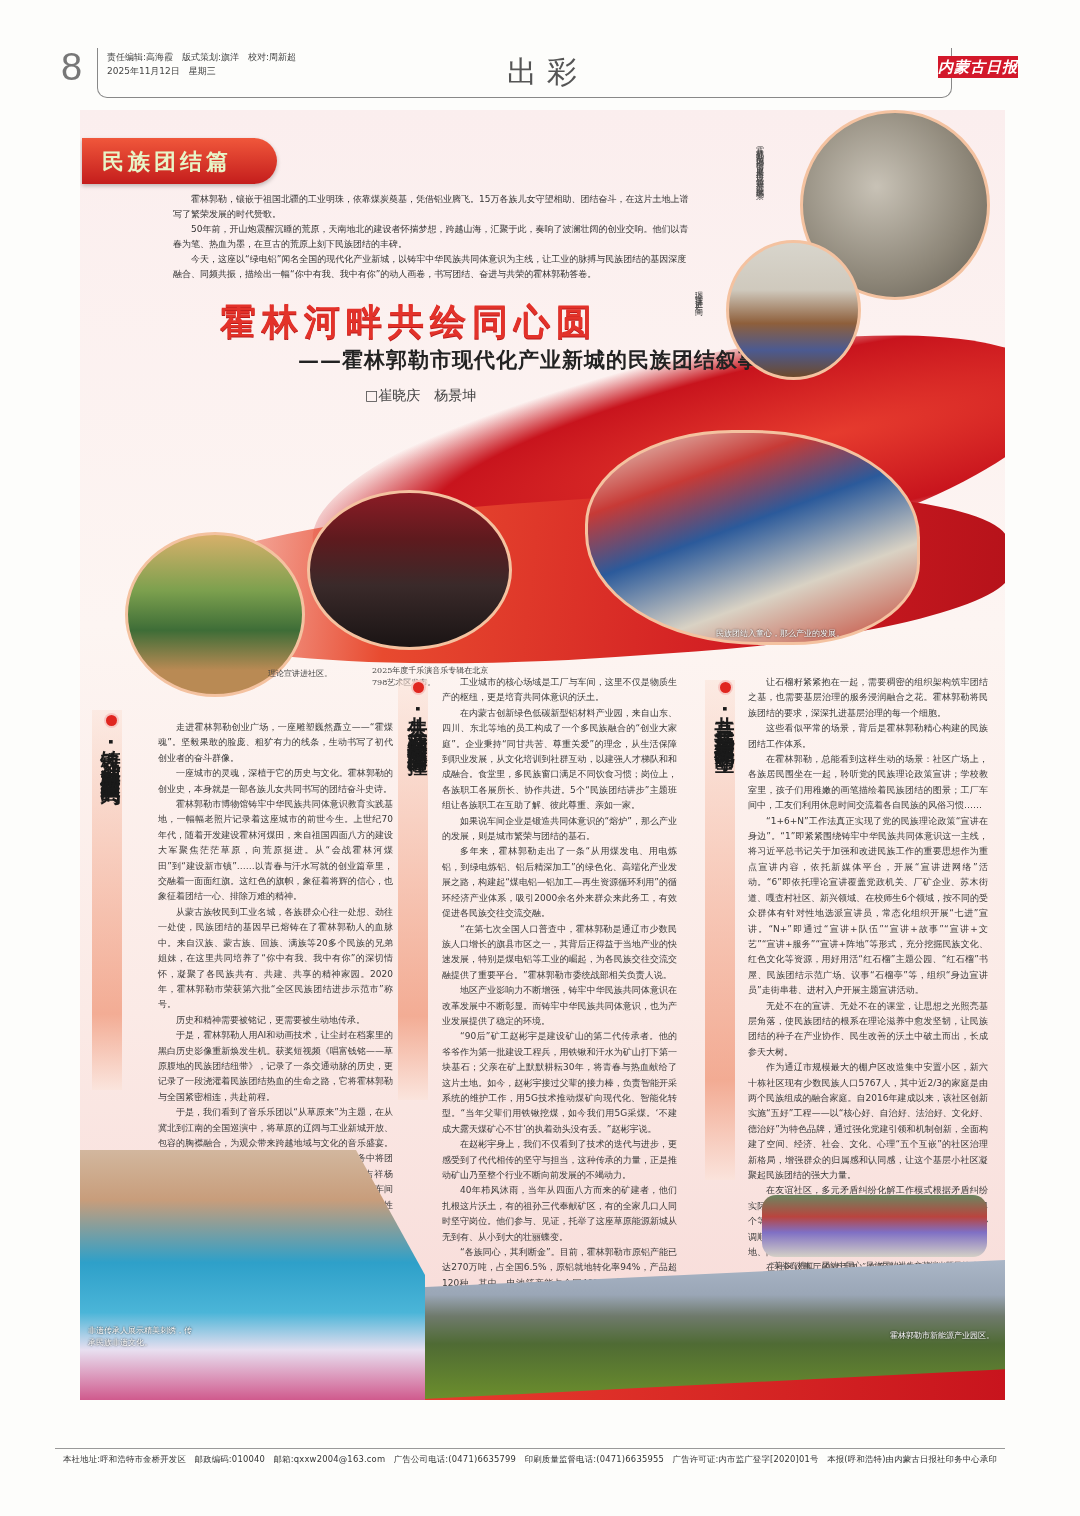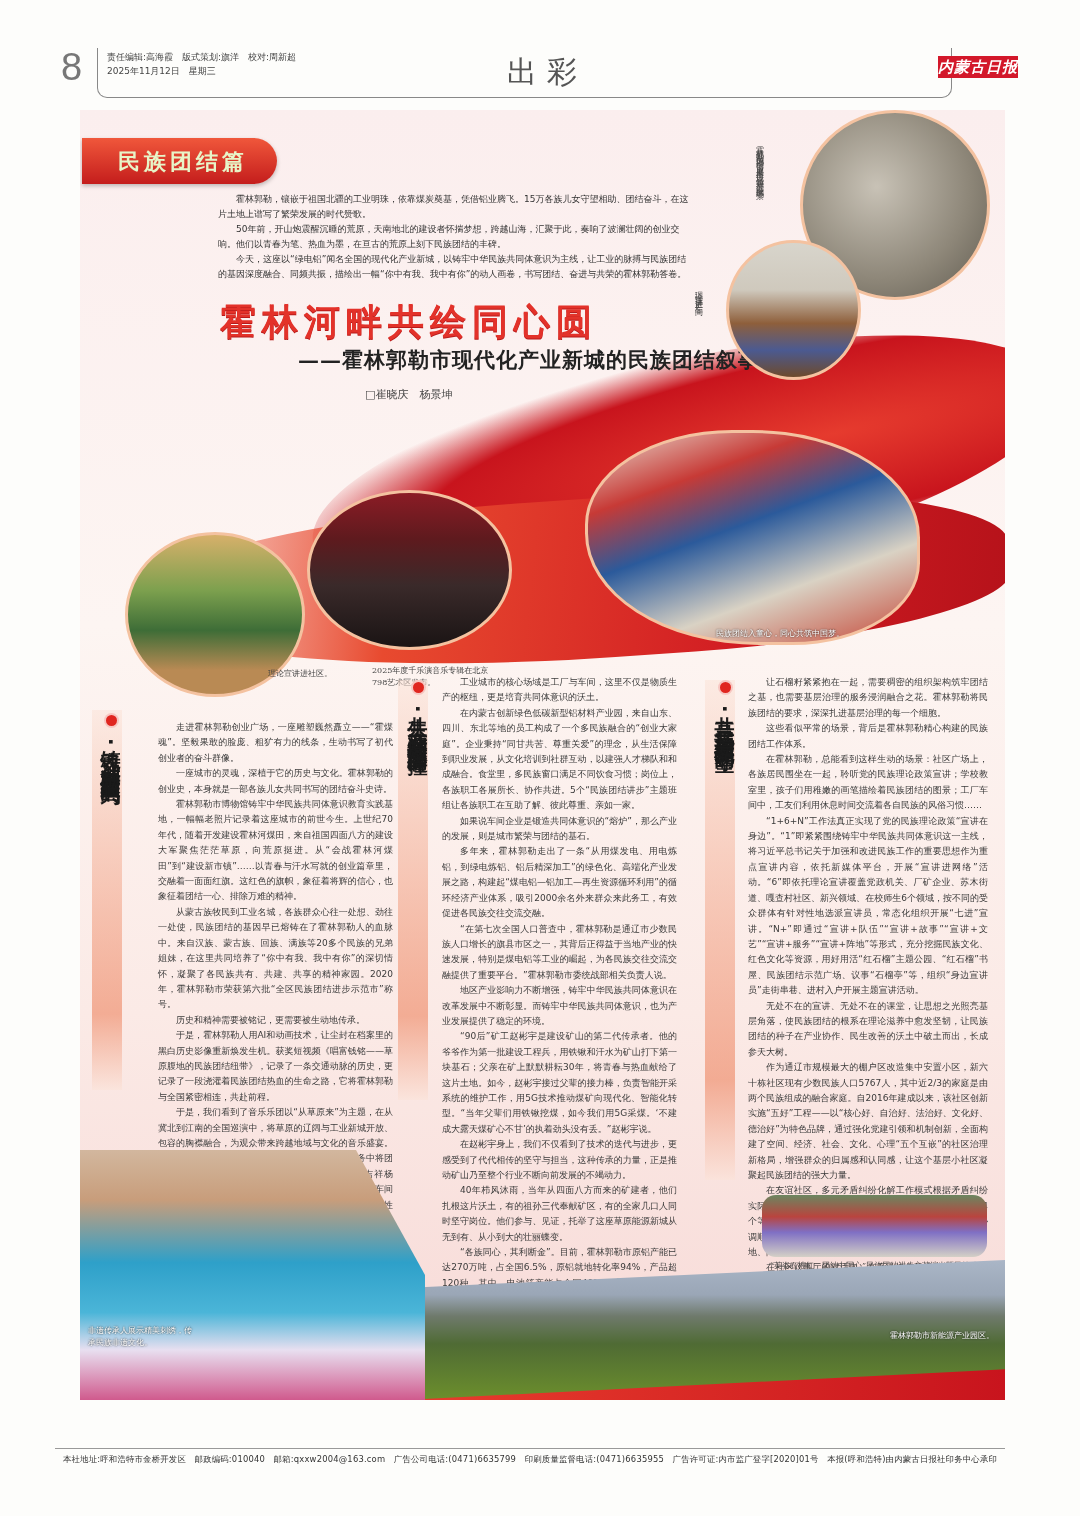--- a/index.html
+++ b/index.html
@@ -13,28 +13,28 @@
   .credits { position: absolute; left: 52px; top: 10px; font-size: 9px; line-height: 14px; color: #444; }
   .section-title { position: absolute; left: 452px; top: 12px; font-size: 30px; letter-spacing: 10px; color: #555; font-family: Liberation Sans, sans-serif; }
   .paper-logo { position: absolute; left: 883px; top: 16px; width: 80px; height: 22px; background: #d3182a; color: #fff; font-family: "DejaVu Serif", serif; font-size: 15px; font-style: italic; font-weight: bold; text-align: center; line-height: 22px; letter-spacing: 1px; }
 
   
   .page { position: absolute; left: 80px; top: 110px; width: 925px; height: 1290px; background: linear-gradient(180deg, #fbeeee 0%, #fdf5f2 40%, #fbeae6 70%, #f7d9d6 100%); overflow: hidden; }
   .ribbon-top { position: absolute; right: -60px; top: 250px; width: 760px; height: 210px; background: radial-gradient(ellipse at 70% 50%, #e63b2e 0%, #c8141d 55%, rgba(200,20,30,0) 75%); transform: rotate(-12deg); border-radius: 50%; }
   .ribbon-mid { position: absolute; left: 50px; top: 390px; width: 880px; height: 160px; background: linear-gradient(100deg, rgba(230,60,40,0) 0%, #e84a2f 30%, #d11c22 70%, #b5121a 100%); border-radius: 50% 50% 40% 60%; transform: rotate(-4deg); }
   .ribbon-bottom { position: absolute; left: 0; bottom: 0; width: 925px; height: 70px; background: linear-gradient(90deg, #d11c22, #e63a2c 40%, #c8141d); border-radius: 0 0 0 30px; }
 
-  .badge { position: absolute; left: 2px; top: 28px; width: 195px; height: 46px; background: linear-gradient(180deg, #f0573b, #c41d1c); border-radius: 0 23px 23px 0; box-shadow: 0 2px 4px rgba(0,0,0,.25); color: #e7f5c8; font-family: "DejaVu Serif", serif; font-weight: bold; font-size: 22px; letter-spacing: 4px; line-height: 46px; padding-left: 36px; }
+  .badge { position: absolute; left: 2px; top: 28px; width: 195px; height: 46px; background: linear-gradient(180deg, #f0573b, #c41d1c); border-radius: 0 23px 23px 0; box-shadow: 0 2px 4px rgba(0,0,0,.25); color: #e7f5c8; font-family: "DejaVu Serif", serif; font-weight: bold; font-size: 22px; letter-spacing: 4px; line-height: 46px; padding-left: 20px; }
 
   .lead { position: absolute; left: 93px; top: 82px; width: 520px; font-size: 9px; line-height: 15px; color: #333; }
-  .lead p { text-indent: 2em; margin-left: 45px; }
+  .lead p { text-indent: 2em; }
 
   .headline { position: absolute; left: 140px; top: 188px; width: 460px; font-size: 36px; font-weight: bold; color: #e3322a; letter-spacing: 6px; text-shadow: 0 1px 0 #b71a1a; }
   .subhead { position: absolute; left: 120px; top: 236px; width: 560px; font-family: "DejaVu Serif", serif; font-weight: bold; font-size: 21px; color: #222; letter-spacing: 1px; text-align: right; }
-  .byline { position: absolute; left: 285px; top: 277px; font-size: 11px; color: #444; }
+  .byline { position: absolute; left: 285px; top: 277px; font-size: 14px; color: #444; }
 
   
   .photo { position: absolute; overflow: hidden; border-radius: 50%; border: 3px solid #f4c2a0; }
   .photo-museum { left: 720px; top: 0px; width: 190px; height: 190px; background: radial-gradient(circle at 40% 40%, #c8c2b6, #8d8678 60%, #5f5a4f); }
   .photo-lecture { left: 646px; top: 130px; width: 135px; height: 140px; background: linear-gradient(180deg, #d8d5cc 0%, #cfc9bd 35%, #8e5f3b 60%, #4b5a91 80%, #6d4a2c 100%); }
   .photo-community { left: 45px; top: 422px; width: 180px; height: 165px; background: linear-gradient(180deg, #d7b06a 0%, #7ca04e 35%, #3e6d37 60%, #b98a54 85%); }
   .photo-concert { left: 227px; top: 380px; width: 205px; height: 160px; background: linear-gradient(180deg, #8b1c25 0%, #5e1a1e 30%, #3a2a2a 60%, #1a1414 100%); }
   .photo-children { left: 505px; top: 320px; width: 335px; height: 215px; border-radius: 44% 50% 38% 52%; background: linear-gradient(160deg, #e9e2d6 0%, #c73a36 25%, #2b5a9b 45%, #d9d2c4 70%, #c64636 100%); }
   .photo-dance { left: 682px; top: 1085px; width: 225px; height: 62px; border-radius: 14px; border: none; background: linear-gradient(180deg, #6b8660 0%, #b9443e 35%, #7f6fc4 60%, #d4d0c6 100%); }
   .photo-embroidery { left: 0px; top: 1040px; width: 345px; height: 250px; border-radius: 0; border: none; background: linear-gradient(180deg, #d2b79e 0%, #c89d7b 20%, #2ea0c9 45%, #4bb5d8 65%, #e8dff0 80%, #d05a8d 100%); clip-path: polygon(0 0, 80% 0, 100% 50%, 100% 100%, 0 100%); }
@@ -92,21 +92,21 @@
   <div class="photo photo-lecture"></div>
   <div class="caption vertical" style="left:612px; top:175px; height:95px;">理论宣讲进工厂车间。</div>
 
   <div class="photo photo-community"></div>
   <div class="caption" style="left:188px; top:558px;">理论宣讲进社区。</div>
 
   <div class="photo photo-concert"></div>
   <div class="caption" style="left:292px; top:534px; width:120px;margin-top:21px;">2025年度千乐演音乐专辑在北京798艺术区发布。</div>
 
   <div class="photo photo-children"></div>
-  <div class="caption light" style="left:636px; top:518px;">民族团结入童心，同心共筑中国梦。</div>
+  <div class="caption light" style="left:636px; top:518px;">民族团结入童心，那么产业的发展。</div>
 
   <div class="side-stripe" style="left:12px; top:600px; height:380px;"></div>
   <div class="col-head" style="left:18px; top:605px;">
     <span class="dot"></span><span>铸魂·创业精神与团结基因的共鸣</span>
   </div>
   <div class="col-text" style="left:55px; top:610px; width:235px;margin-left:23px;">
     <p>走进霍林郭勒创业广场，一座雕塑巍然矗立——“霍煤魂”。坚毅果敢的脸庞、粗犷有力的线条，生动书写了初代创业者的奋斗群像。</p>
     <p>一座城市的灵魂，深植于它的历史与文化。霍林郭勒的创业史，本身就是一部各族儿女共同书写的团结奋斗史诗。</p>
     <p>霍林郭勒市博物馆铸牢中华民族共同体意识教育实践基地，一幅幅老照片记录着这座城市的前世今生。上世纪70年代，随着开发建设霍林河煤田，来自祖国四面八方的建设大军聚焦茫茫草原，向荒原挺进。从“会战霍林河煤田”到“建设新市镇”……以青春与汗水写就的创业篇章里，交融着一面面红旗。这红色的旗帜，象征着将辉的信心，也象征着团结一心、排除万难的精神。</p>
     <p>从蒙古族牧民到工业名城，各族群众心往一处想、劲往一处使，民族团结的基因早已熔铸在了霍林郭勒人的血脉中。来自汉族、蒙古族、回族、满族等20多个民族的兄弟姐妹，在这里共同培养了“你中有我、我中有你”的深切情怀，凝聚了各民族共有、共建、共享的精神家园。2020年，霍林郭勒市荣获第六批“全区民族团结进步示范市”称号。</p>

